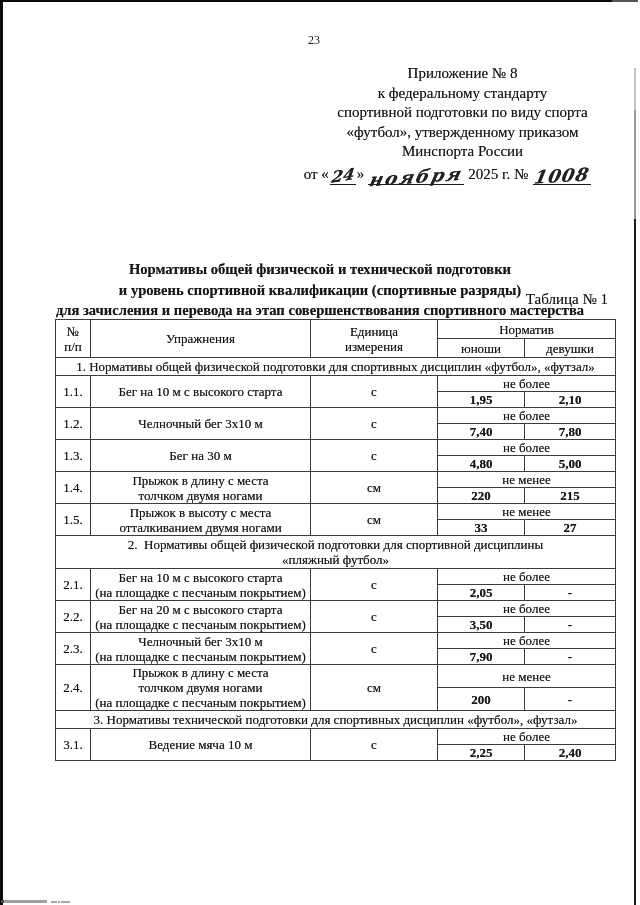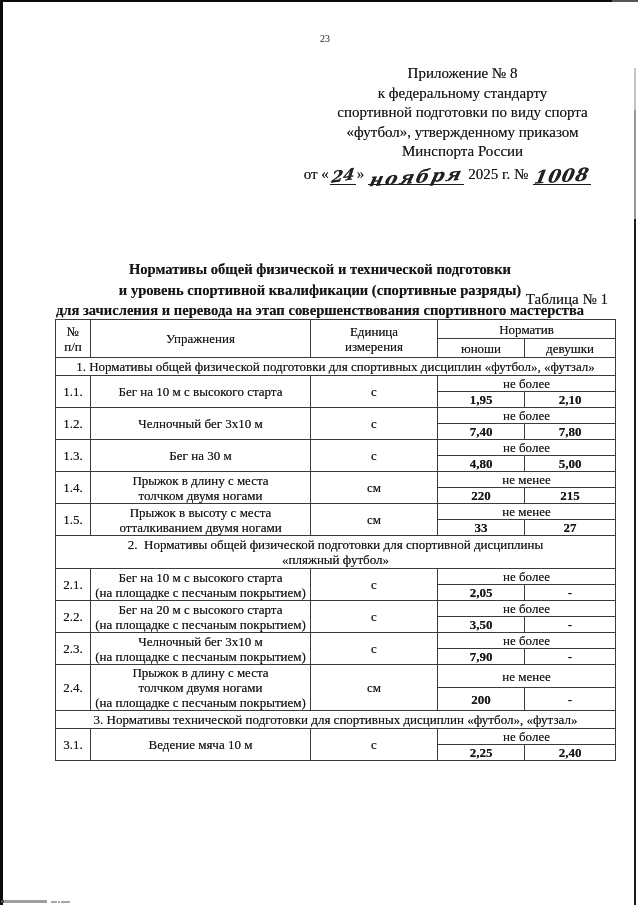--- a/index.html
+++ b/index.html
@@ -17,21 +17,21 @@
                  background:linear-gradient(90deg,#0c0c0c 0 96%,#555 96% 100%); }
   .edge-right  { position:absolute; left:634px; top:68px; width:2px; height:837px;
                  background:linear-gradient(#c4c4c4 0 5%, #9a9a9a 5% 18%, #1d1d1d 18% 100%); }
   .scan-bar    { position:absolute; left:1px; top:900px; width:46px; height:3px;
                  background:linear-gradient(90deg,#4a4a4a 0 3px,#9f9f9f 3px); }
   .scan-dash-1 { position:absolute; left:51px; top:901px; width:6px;  height:2px; background:#a8a8a8; }
   .scan-dash-2 { position:absolute; left:58px; top:901px; width:2px;  height:2px; background:#a8a8a8; }
   .scan-dash-3 { position:absolute; left:61px; top:901px; width:9px;  height:2px; background:#a8a8a8; }
 
   
-  .page-number { position:absolute; left:320px; top:33px; font-size:10px; }
+  .page-number { position:absolute; left:308px; top:33px; font-size:12px; }
   .appendix {
     position:absolute; left:300px; top:56px; width:325px;
     text-align:center; font-size:15px; line-height:19.5px;
     text-shadow:0 0 .4px rgba(0,0,0,.55);
     margin-top:8px;
   }
   .date-line { white-space:nowrap; margin-top:1px; margin-left:-30px; }
   .blank { display:inline-block; border-bottom:1.2px solid #1c1c1c; text-align:center; }
   .blank-day    { min-width:26px; margin:0 1px; }
   .blank-month  { min-width:96px; margin:0 4px; }

